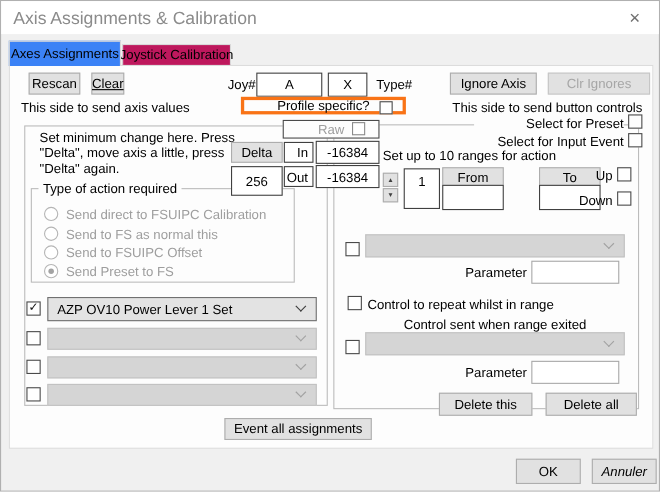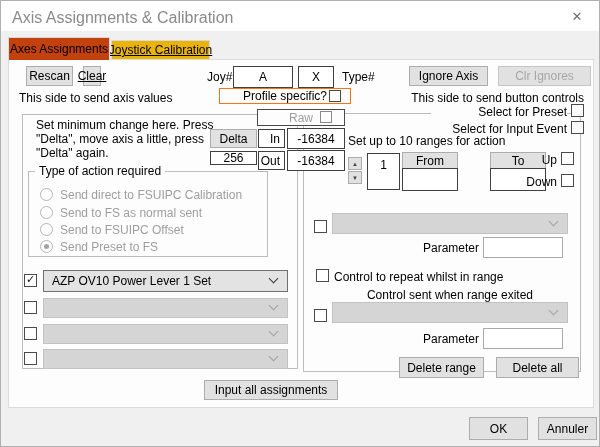--- a/index.html
+++ b/index.html
@@ -7,22 +7,22 @@
   .win {
     position: relative; width: 600px; height: 447px;
     background: #f0f0f0; border: 1px solid #b0b0b0;
     font-family: "Liberation Sans", sans-serif; font-size: 12px; color: #000;
     overflow: hidden;
   }
   .abs { position: absolute; }
   .titlebar { left:0; top:0; width:600px; height:30px; background:#ffffff; }
   .title { left:11px; top:8px; color:#8b8b8b; font-size:16px; white-space:nowrap; }
   .closebtn { right:8px; top:3px; width:32px; height:24px; display:flex; align-items:center; justify-content:center; color:#6e6e6e; font-size:13px; }
-  .tab { display:flex; align-items:center; justify-content:center; background:#c2410c; border:1px solid #d9d9d9; border-bottom:none; white-space:nowrap; }
-  .tab.inactive { background:#eab308;text-decoration:underline; }
+  .tab { display:flex; align-items:center; justify-content:center; background:#3b82f6; border:1px solid #d9d9d9; border-bottom:none; white-space:nowrap; }
+  .tab.inactive { background:#be185d; }
   .page { left:7px; top:58px; width:586px; height:349px; background:#fdfdfd; border:1px solid #dcdcdc; }
   .btn { background:#e1e1e1; border:1px solid #adadad; display:flex; align-items:center; justify-content:center; white-space:nowrap; }
   .btn.disabled { color:#a6a6a6; border-color:#c6c6c6; }
   .field { background:#fff; border:1px solid #404040; display:flex; align-items:center; justify-content:center; white-space:nowrap; }
   .field.rt { justify-content:flex-end; padding-right:4px; }
   .gbox { border:1px solid #bcbcbc; background:transparent; }
   .lbl { white-space:nowrap; }
   .dim { color:#9e9e9e; }
   .cb { width:13px; height:13px; background:#fff; border:1px solid #4a4a4a; }
   .cb .tick { position:absolute; left:1px; top:-2px; font-size:11px; color:#111; }
@@ -55,30 +55,30 @@
   <div class="abs tab" style="left:7px;top:36px;width:102px;height:23px;z-index:4;">
     <span>Axes Assignments</span>
   </div>
   <div class="abs tab inactive" style="left:110px;top:39px;width:99px;height:19px;z-index:2;">
     <span>Joystick Calibration</span>
   </div>
 
   <div class="abs page"></div>
 
   <div class="abs btn" style="left:25px;top:65px;width:47px;height:20px;">Rescan</div>
-  <div class="abs btn" style="left:82px;top:65px;width:18px;height:20px;text-decoration:underline;">Clear</div>
+  <div class="abs btn" style="left:82px;top:65px;width:30px;height:20px;text-decoration:underline;">Clear</div>
   <div class="abs lbl" style="left:206px;top:69px;">Joy#</div>
   <div class="abs field" style="left:232px;top:65px;width:60px;height:22px;">A</div>
   <div class="abs field" style="left:297px;top:65px;width:36px;height:22px;">X</div>
   <div class="abs lbl" style="left:341px;top:69px;">Type#</div>
   <div class="abs btn" style="left:408px;top:65px;width:79px;height:20px;">Ignore Axis</div>
   <div class="abs btn disabled" style="left:497px;top:65px;width:93px;height:20px;">Clr Ignores</div>
 
   <div class="abs lbl" style="left:18px;top:90px;">This side to send axis values</div>
-  <div class="abs onwhite" style="left:218px;top:87px;width:132px;height:16px;border:1px solid #f97316;display:flex;align-items:center;justify-content:center;">
+  <div class="abs onwhite" style="left:218px;top:87px;width:150px;height:16px;border:3px solid #f97316;display:flex;align-items:center;justify-content:center;">
     <span>Profile specific?</span>
     <span class="cb" style="position:absolute;right:9px;top:1px;width:12px;height:12px;"></span>
   </div>
   <div class="abs lbl ralign" style="left:410px;top:90px;width:173px;">This side to send button controls</div>
 
   <div class="abs lbl ralign onwhite" style="left:430px;top:104px;width:136px;">Select for Preset</div>
   <div class="abs cb onwhite" style="left:570px;top:103px;"></div>
   <div class="abs lbl ralign onwhite" style="left:420px;top:121px;width:146px;">Select for Input Event</div>
   <div class="abs cb onwhite" style="left:570px;top:120px;"></div>
 
@@ -89,33 +89,33 @@
     <span class="cb" style="position:absolute;right:12px;top:1px;width:12px;height:12px;border-color:#8a8a8a;"></span>
   </div>
 
   <div class="abs" style="left:35px;top:117px;width:185px;line-height:14px;">
     <div>Set minimum change  here.  Press</div>
     <div>"Delta", move axis a little,  press</div>
     <div>"Delta" again.</div>
   </div>
 
   <div class="abs btn" style="left:209px;top:128px;width:47px;height:19px;z-index:3;">Delta</div>
-  <div class="abs field" style="left:209px;top:150px;width:47px;height:14px;z-index:3;">256</div>
+  <div class="abs field" style="left:209px;top:150px;width:47px;height:27px;z-index:3;">256</div>
   <div class="abs field rt" style="left:257px;top:128px;width:27px;height:19px;z-index:3;">In</div>
   <div class="abs field rt" style="left:257px;top:150px;width:27px;height:19px;z-index:3;">Out</div>
   <div class="abs field" style="left:286px;top:127px;width:58px;height:21px;z-index:3;">-16384</div>
   <div class="abs field" style="left:286px;top:149px;width:58px;height:21px;z-index:3;">-16384</div>
 
   <div class="abs gbox" style="left:27px;top:170px;width:240px;height:86px;text-decoration:underline;">
     <span class="abs lbl" style="left:6px;top:-8px;background:#fdfdfd;padding:0 4px;">Type of action required</span>
   </div>
   <div class="abs radio" style="left:39px;top:187px;"></div>
   <div class="abs lbl dim" style="left:59px;top:187px;">Send direct to FSUIPC Calibration</div>
   <div class="abs radio" style="left:39px;top:205px;"></div>
-  <div class="abs lbl dim" style="left:59px;top:205px;">Send to FS as normal sent</div>
+  <div class="abs lbl dim" style="left:59px;top:205px;">Send to FS as normal this</div>
   <div class="abs radio" style="left:39px;top:222px;"></div>
   <div class="abs lbl dim" style="left:59px;top:222px;">Send to FSUIPC Offset</div>
   <div class="abs radio sel" style="left:39px;top:239px;"></div>
   <div class="abs lbl dim" style="left:59px;top:239px;">Send Preset to FS</div>
 
   <div class="abs cb" style="left:23px;top:273px;">
     <span class="tick">✓</span>
   </div>
   <div class="abs dd" style="left:42px;top:269px;width:245px;height:22px;">
     <span>AZP OV10 Power Lever 1 Set</span>
@@ -130,21 +130,21 @@
   <div class="abs dd disabled" style="left:42px;top:323px;width:245px;height:20px;">
     <span></span>
     <span class="chev"></span>
   </div>
   <div class="abs cb" style="left:23px;top:351px;"></div>
   <div class="abs dd disabled" style="left:42px;top:348px;width:245px;height:20px;">
     <span></span>
     <span class="chev"></span>
   </div>
 
-  <div class="abs btn" style="left:203px;top:379px;width:134px;height:20px;">Input all assignments</div>
+  <div class="abs btn" style="left:203px;top:379px;width:134px;height:20px;">Event all assignments</div>
 
   <div class="abs gbox" style="left:302px;top:112px;width:278px;height:259px;"></div>
 
   <div class="abs lbl" style="left:347px;top:133px;">Set up to 10 ranges for action</div>
 
   <div class="abs btn" style="left:347px;top:156px;width:14px;height:13px;">
     <span class="spin">▲</span>
   </div>
   <div class="abs btn" style="left:347px;top:170px;width:14px;height:13px;">
     <span class="spin">▼</span>
@@ -174,21 +174,21 @@
 
   <div class="abs lbl calign" style="left:331px;top:287px;width:236px;">Control sent when range exited</div>
   <div class="abs cb" style="left:313px;top:308px;"></div>
   <div class="abs dd disabled" style="left:331px;top:301px;width:236px;height:21px;">
     <span></span>
     <span class="chev"></span>
   </div>
   <div class="abs lbl ralign" style="left:408px;top:331px;width:70px;">Parameter</div>
   <input class="abs txt lite" style="left: 482px; top: 327px; width: 80px; height: 21px;" value="">
 
-  <div class="abs btn" style="left:398px;top:356px;width:85px;height:21px;z-index:3;">Delete range</div>
+  <div class="abs btn" style="left:398px;top:356px;width:85px;height:21px;z-index:3;">Delete this</div>
   <div class="abs btn" style="left:495px;top:356px;width:83px;height:21px;z-index:3;">Delete all</div>
 
   <div class="abs" style="left:16px;top:408px;width:600px;height:39px;">
     <div class="abs btn" style="left:452px;top:8px;width:59px;height:23px;">OK</div>
-    <div class="abs btn" style="left:521px;top:8px;width:59px;height:23px;">Annuler</div>
+    <div class="abs btn" style="left:521px;top:8px;width:59px;height:23px;font-style:italic;">Annuler</div>
   </div>
 
 </div>
 
 </body></html>

